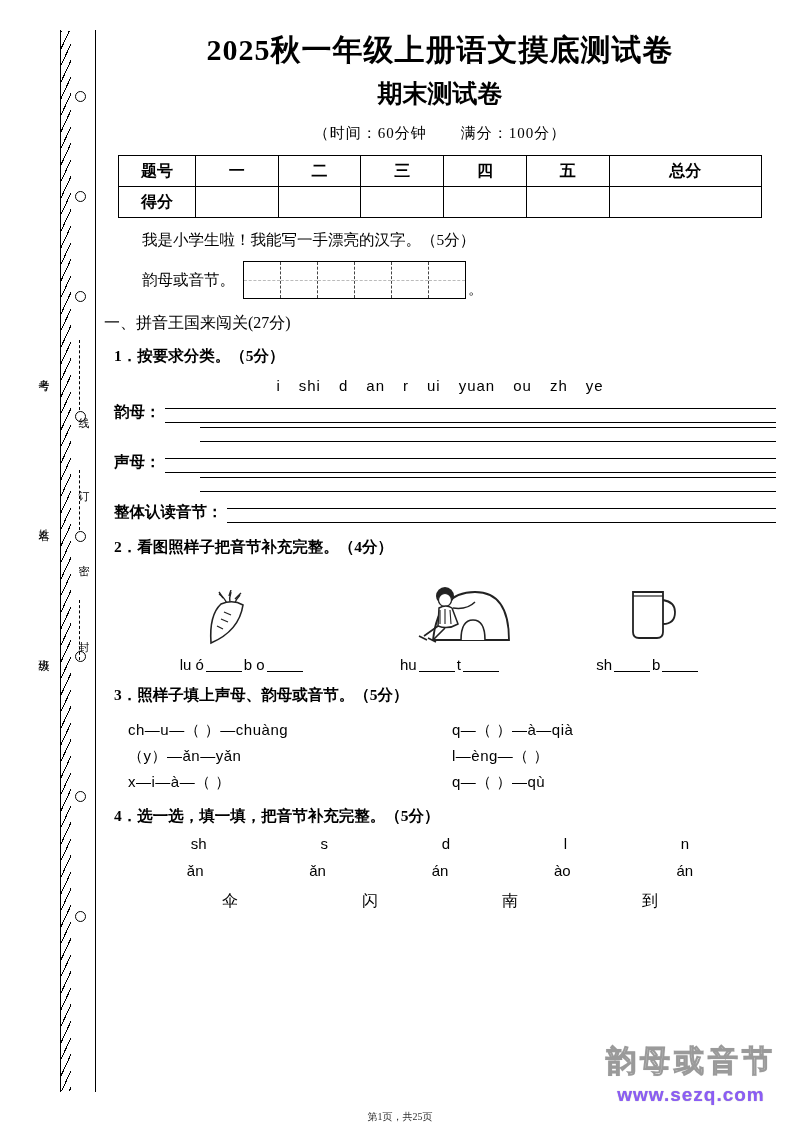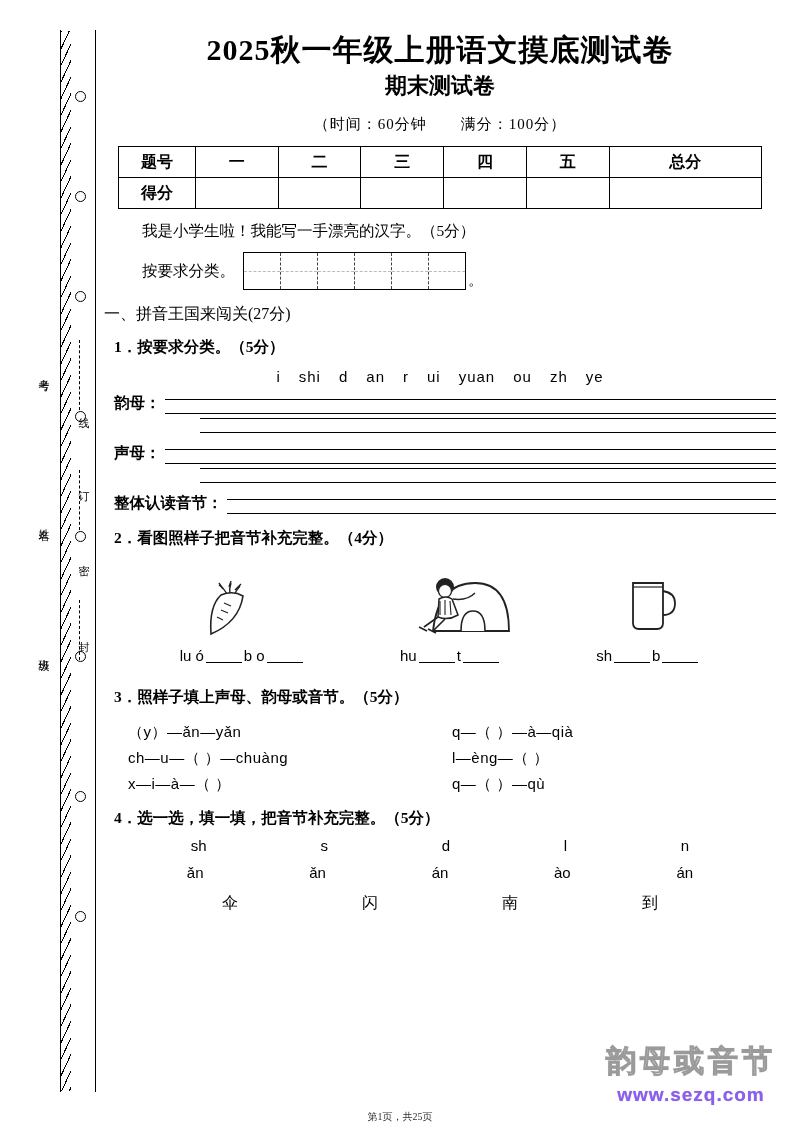--- a/index.html
+++ b/index.html
@@ -49,21 +49,21 @@
   }
   
   .content{
     position:absolute;left:104px;top:30px;width:672px;height:1062px;
   }
   .title1{
     text-align:center;font-size:30px;font-weight:bold;letter-spacing:1px;
     font-family:"Liberation Serif", serif;
   }
   .title2{
-    text-align:center;font-size:22px;font-weight:bold;
+    text-align:center;font-size:25px;font-weight:bold;margin-top:6px;
   }
   .subinfo{
     text-align:center;font-size:15px;margin-top:14px;letter-spacing:1px;
   }
   .subinfo .gap{display:inline-block;width:34px;}
   table.scoretable{
     border-collapse:collapse;margin:12px auto 0 auto;width:644px;
   }
   table.scoretable td{
     border:1px solid #000;height:28px;text-align:center;font-size:16px;font-weight:bold;
@@ -186,21 +186,21 @@
         <td></td>
         <td></td>
         <td></td>
       </tr>
     </tbody>
       </table>
 
     <div class="line-text indent2">我是小学生啦！我能写一手漂亮的汉字。（5分）</div>
 
     <div class="handwrite-row">
-      <div class="lbl">按要求分类。</div>
+      <div class="lbl">韵母或音节。</div>
       <div class="grid">
         <div class="cell"></div>
         <div class="cell"></div>
         <div class="cell"></div>
         <div class="cell"></div>
         <div class="cell"></div>
         <div class="cell"></div>
       </div>
       <div style="font-size:15px;margin-left:2px;align-self:flex-end;">。</div>
     </div>
@@ -267,26 +267,26 @@
         </svg>
       </span>
     </div>
 
     <div class="pin-ans">
       <span><span>lu ó</span><span class="blank"></span><span>b o</span><span class="blank"></span></span>
       <span><span>hu</span><span class="blank"></span><span>t</span><span class="blank"></span></span>
       <span><span>sh</span><span class="blank"></span><span>b</span><span class="blank"></span></span>
     </div>
 
-    <div class="q" style="margin-top:23px;">3．照样子填上声母、韵母或音节。（5分）</div>
+    <div class="q" style="margin-top:12px;">3．照样子填上声母、韵母或音节。（5分）</div>
 
     <div class="two-col">
       <div class="c">
+        <div>ch—u—（        ）—chuàng</div>
         <div>（y）—ǎn—yǎn</div>
-        <div>ch—u—（        ）—chuàng</div>
         <div>x—i—à—（        ）</div>
       </div>
       <div class="c">
         <div>q—（        ）—à—qià</div>
         <div>l—èng—（        ）</div>
         <div>q—（        ）—qù</div>
       </div>
     </div>
 
     <div class="q" style="margin-top:14px;">4．选一选，填一填，把音节补充完整。（5分）</div>

